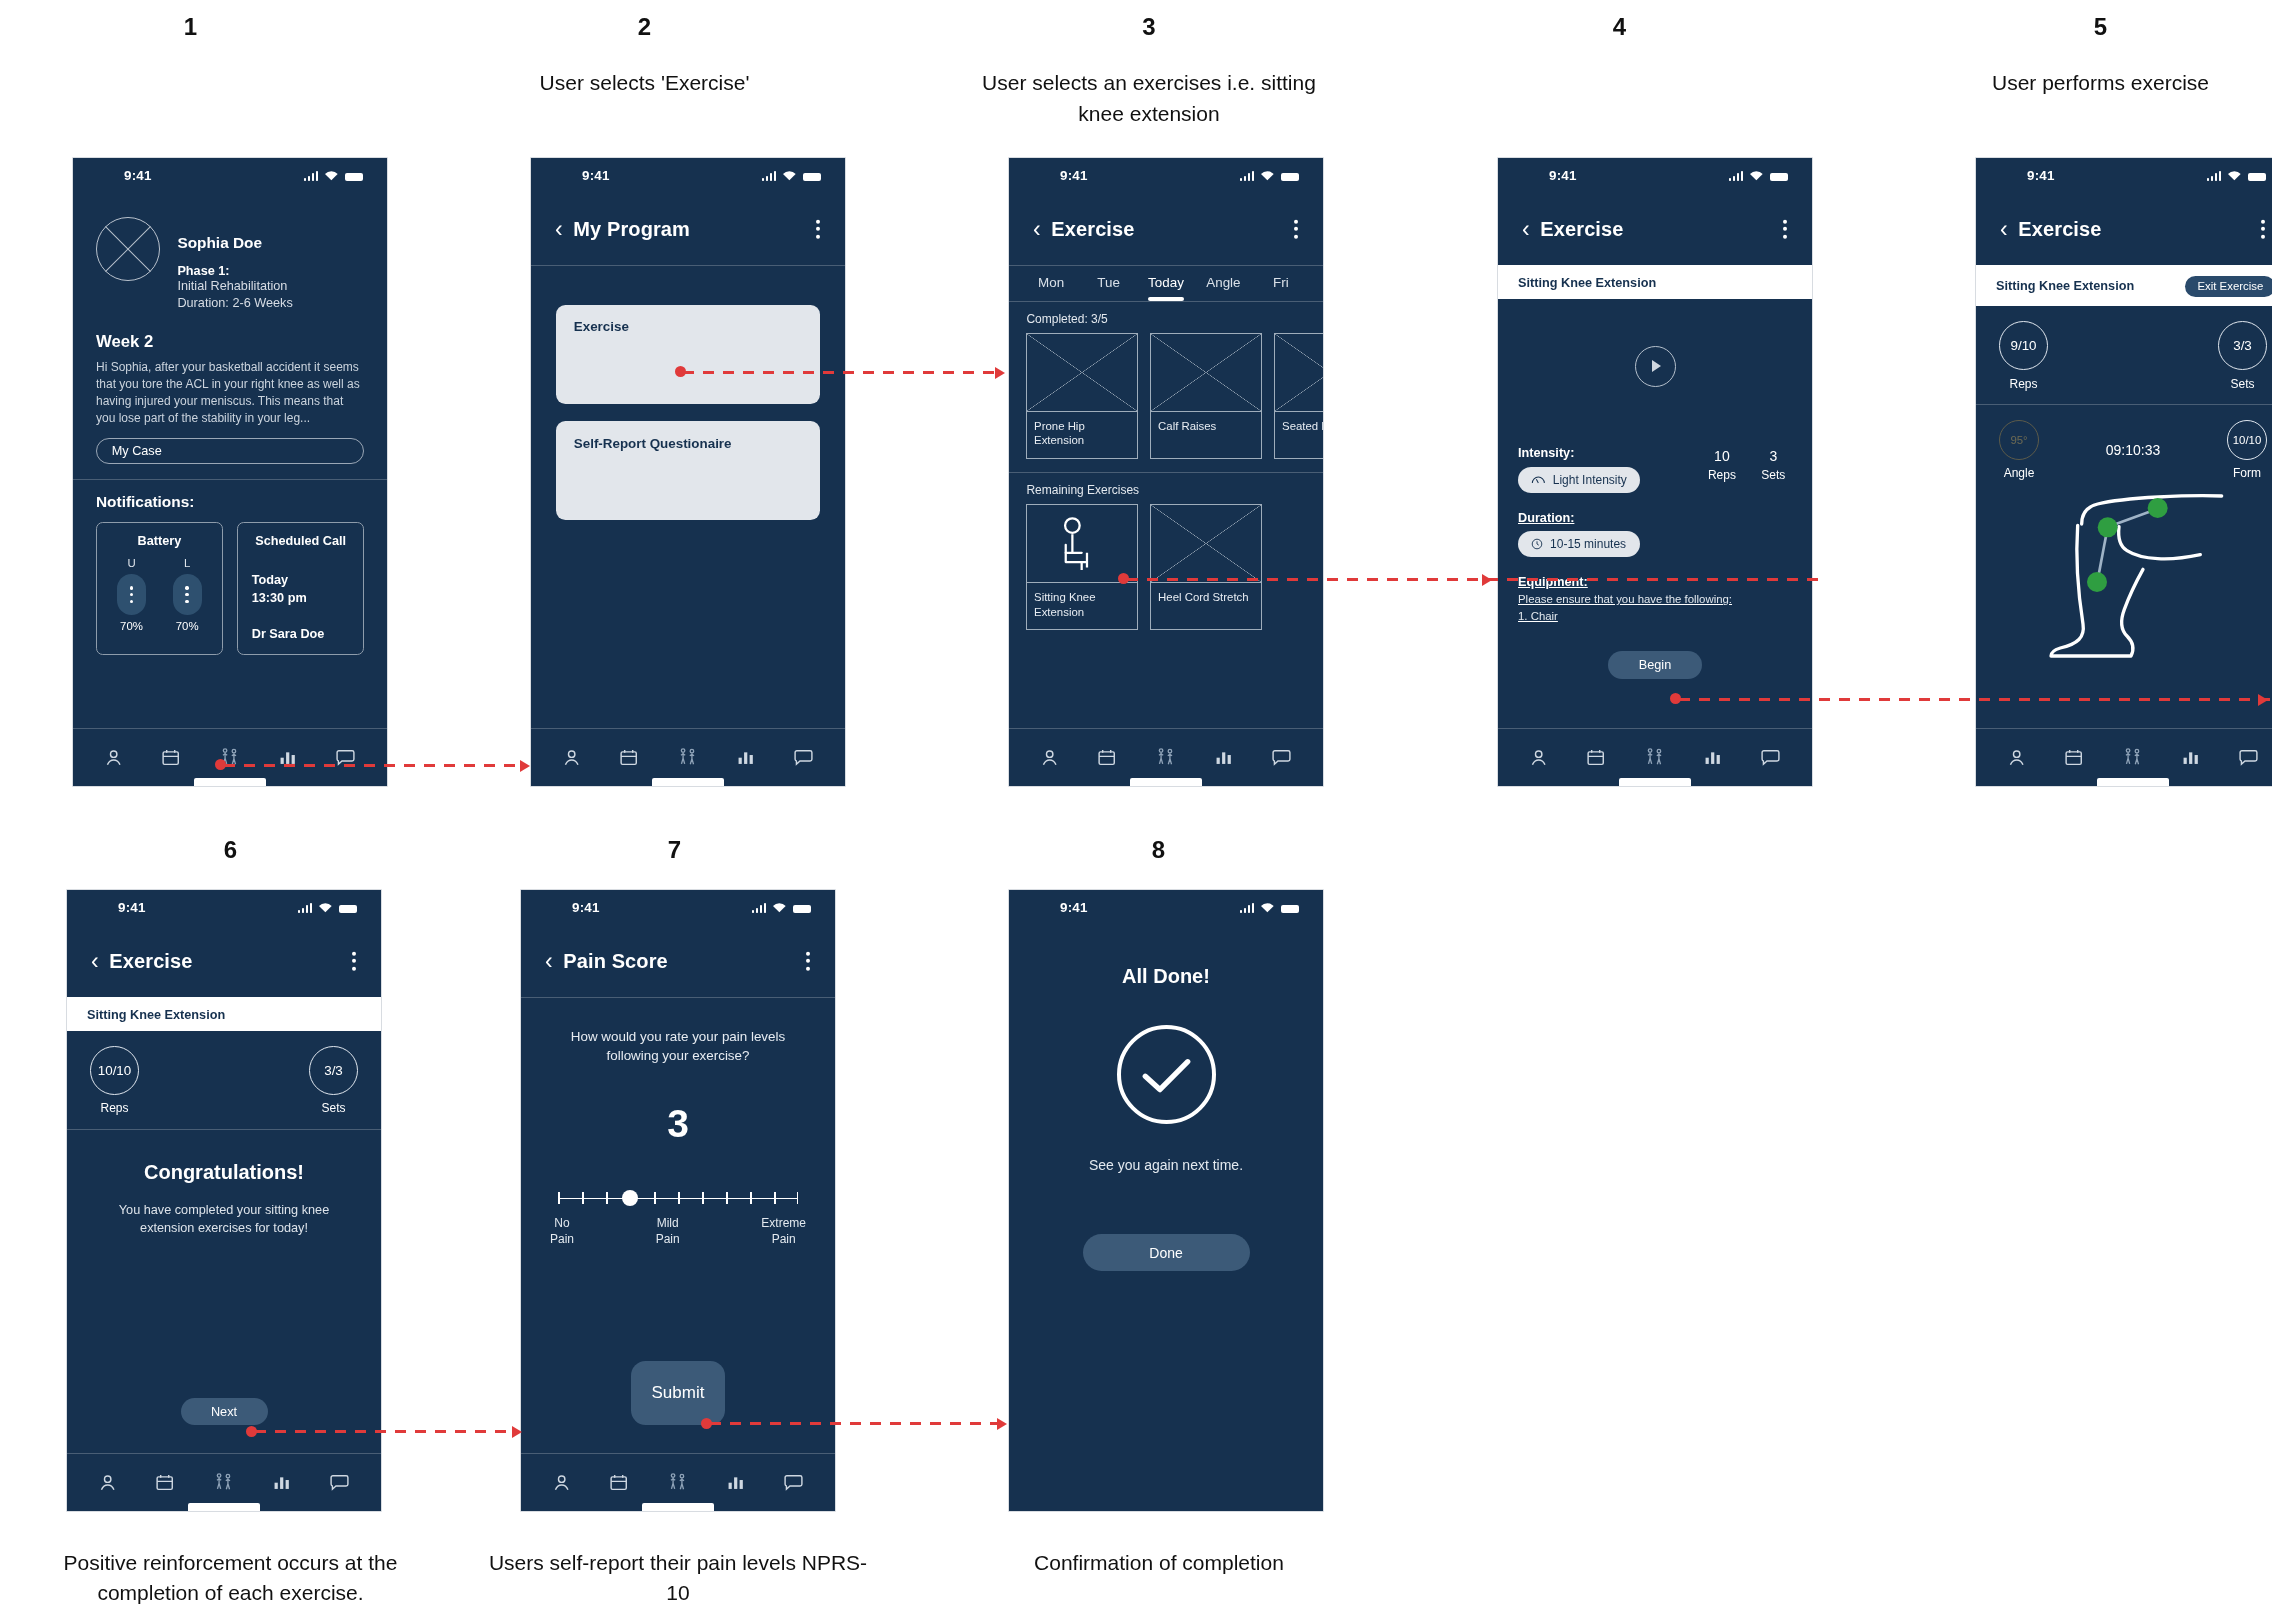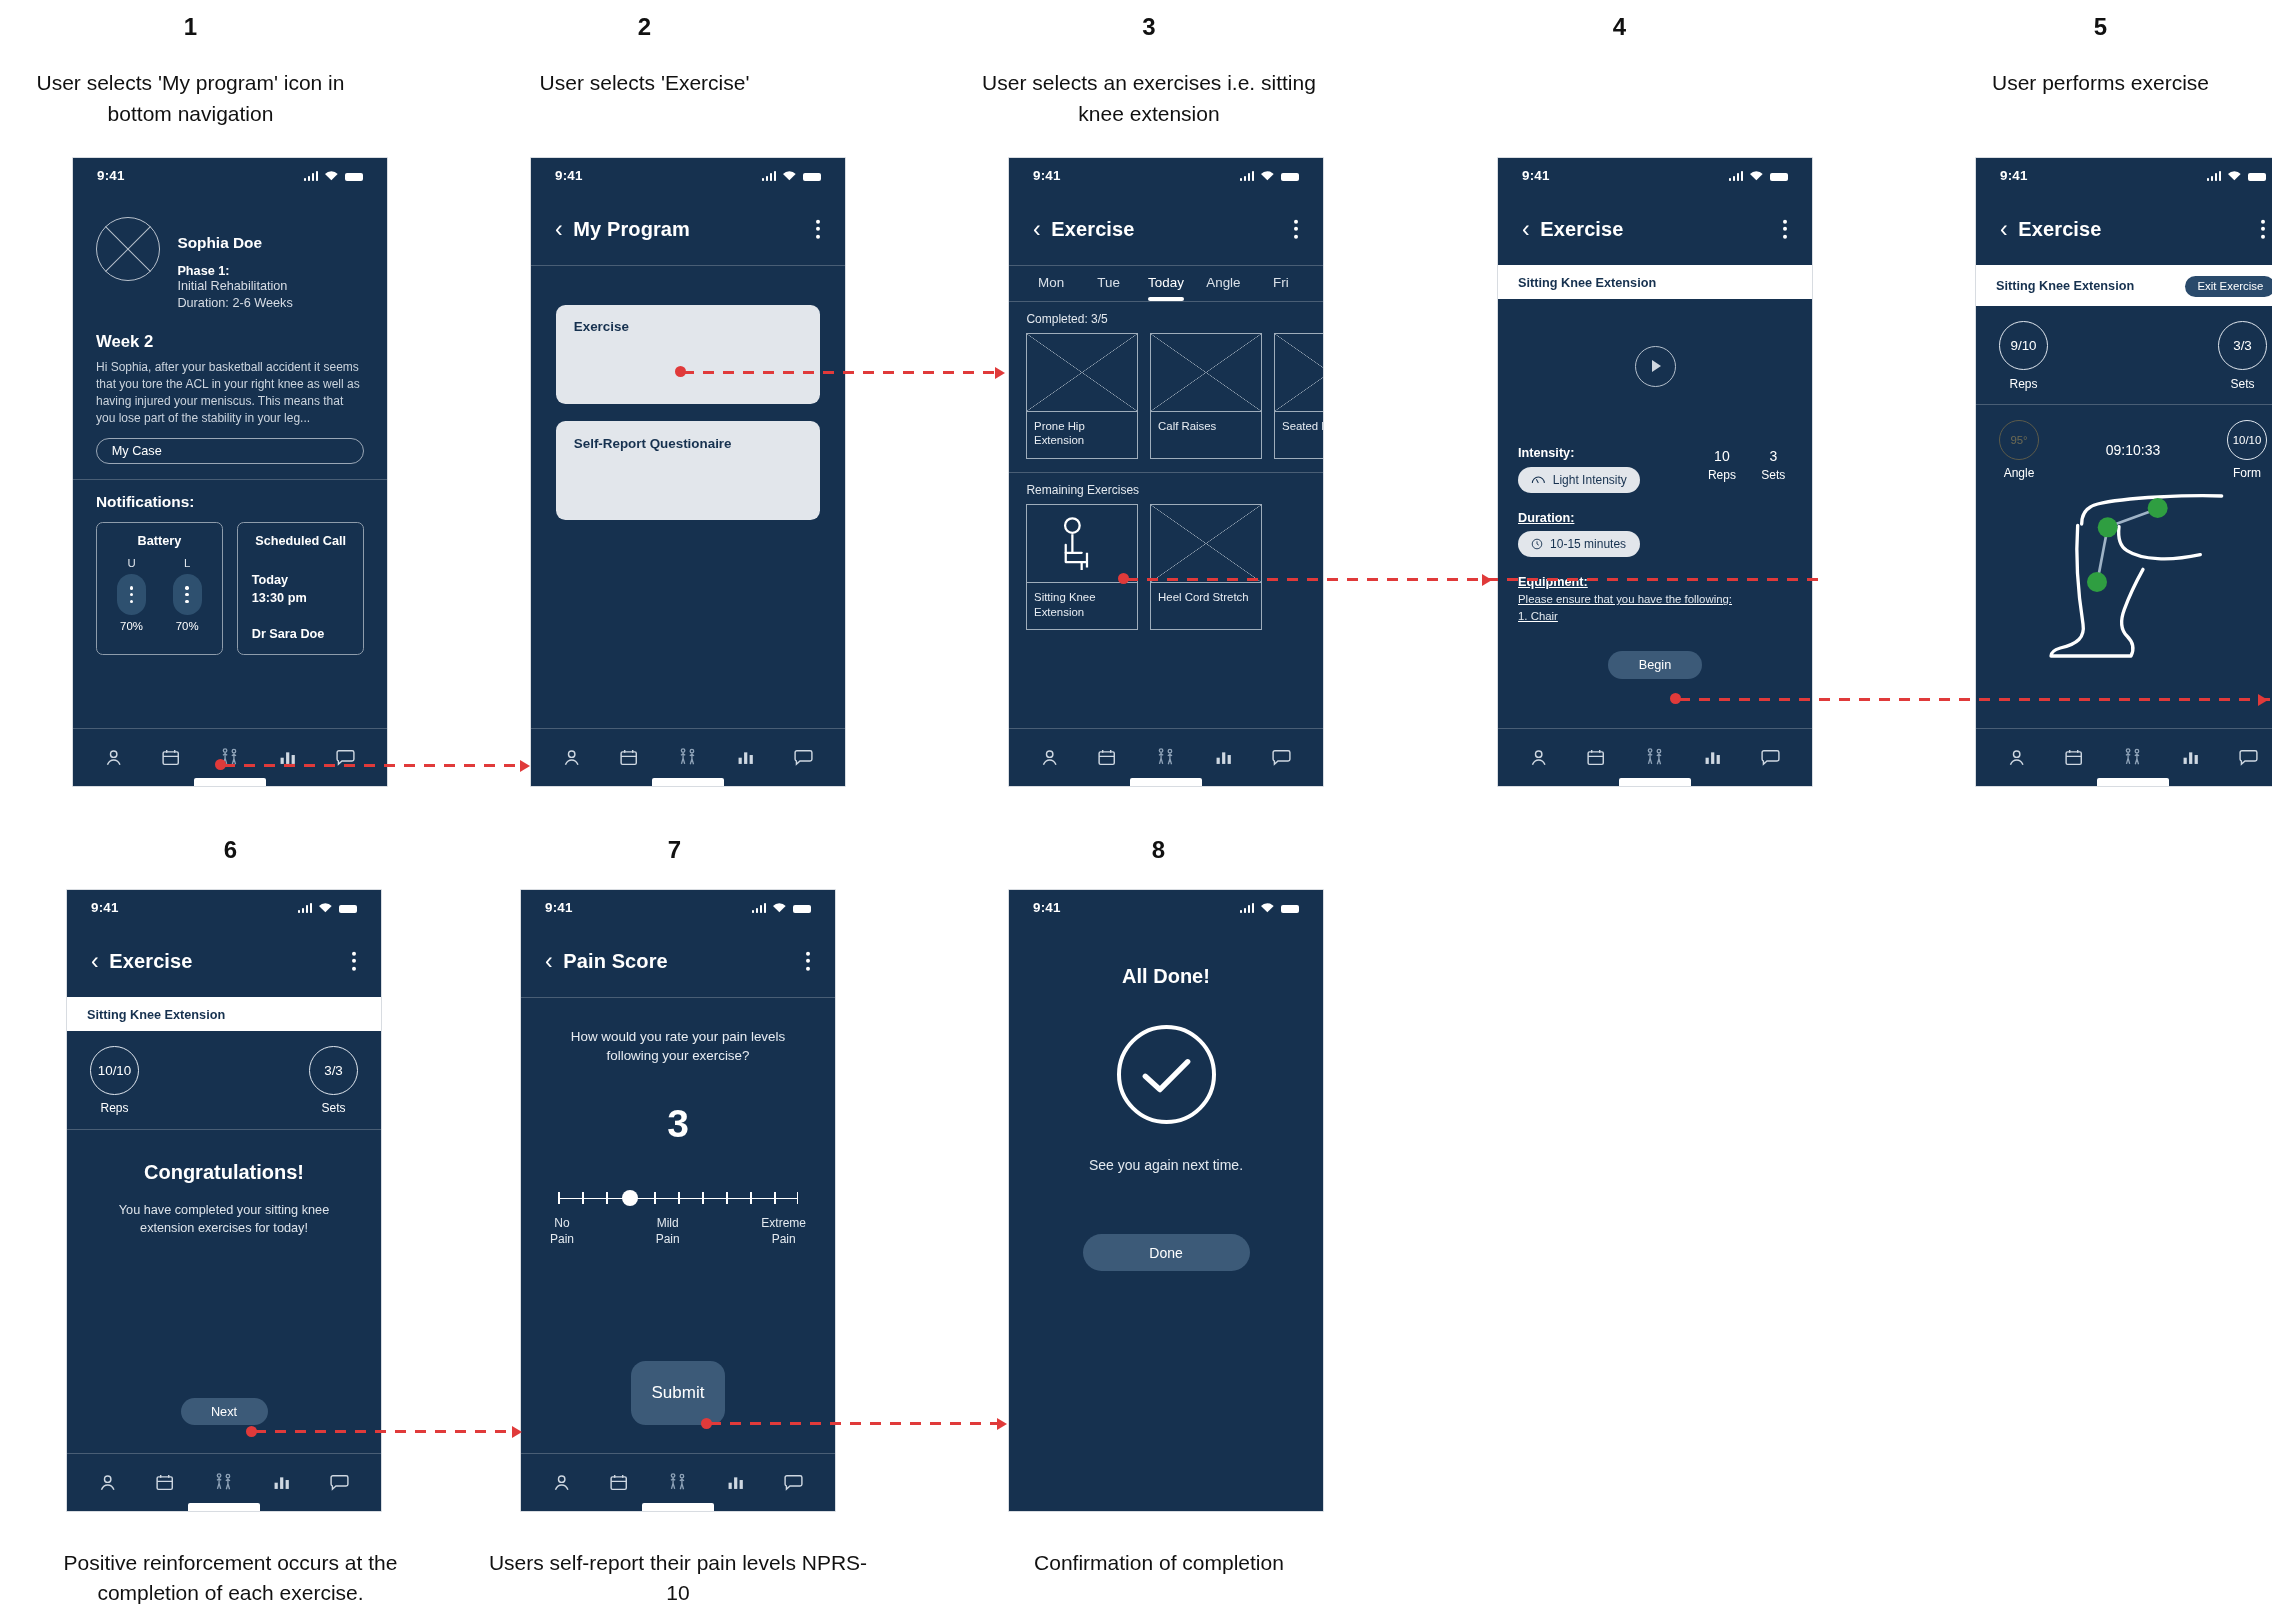--- a/index.html
+++ b/index.html
@@ -34,21 +34,21 @@
     position: relative;
     box-shadow: 0 0 0 0.7px #c8cdd4;
     overflow: hidden;
   }
   .screen-bg-dark { background: #16314f; }
 
   .statusbar {
     height: 35px; display: flex; align-items: center; justify-content: space-between;
     padding: 0 24px; color: #fff;
   }
-  .statusbar .time { font-size: 13.4px; font-weight: 700; letter-spacing: 0.2px; }
+  .statusbar .time { font-size: 13.4px; font-weight: 700; letter-spacing: 0.2px; margin-left: 27px; }
   .sb-icons { display: flex; align-items: flex-end; gap: 6px; }
   .sig { display: flex; align-items: flex-end; gap: 1.7px; height: 11.4px; }
   .sig i { width: 2.3px; background: #fff; border-radius: 0.7px; display:block; }
   .sig i:nth-child(1){height:3.3px}.sig i:nth-child(2){height:5.3px}
   .sig i:nth-child(3){height:8px}.sig i:nth-child(4){height:10.7px}
   .batt { width: 18px; height: 8.7px; background:#fff; border-radius:2px; }
 
   .appbar {
     height: 72px; display: flex; align-items: center; padding: 0 24px;
     color: #fff; position: relative;
@@ -196,21 +196,20 @@
   .arrow-head { position:absolute; width:0;height:0;
      border-left:10.7px solid #e03a3a; border-top:6px solid transparent; border-bottom:6px solid transparent;}
 </style>
 </head>
 <body>
 
 <div class="flow">
 
   <div class="step" style="left:27px; top:13.4px; width:327px;">
     <div class="step-num">1</div>
-    <div class="step-cap">User selects 'My program' icon in bottom navigation</div>
   </div>
 
   <div class="phone" style="position:absolute; left:73px; top:158px; height:628px;">
     <div class="screen-bg-dark" style="height:100%; display:flex; flex-direction:column;">
       <div class="statusbar">
         <span class="time">9:41</span>
         <span class="sb-icons">
           <span class="sig">
               <i></i>
               <i></i>

